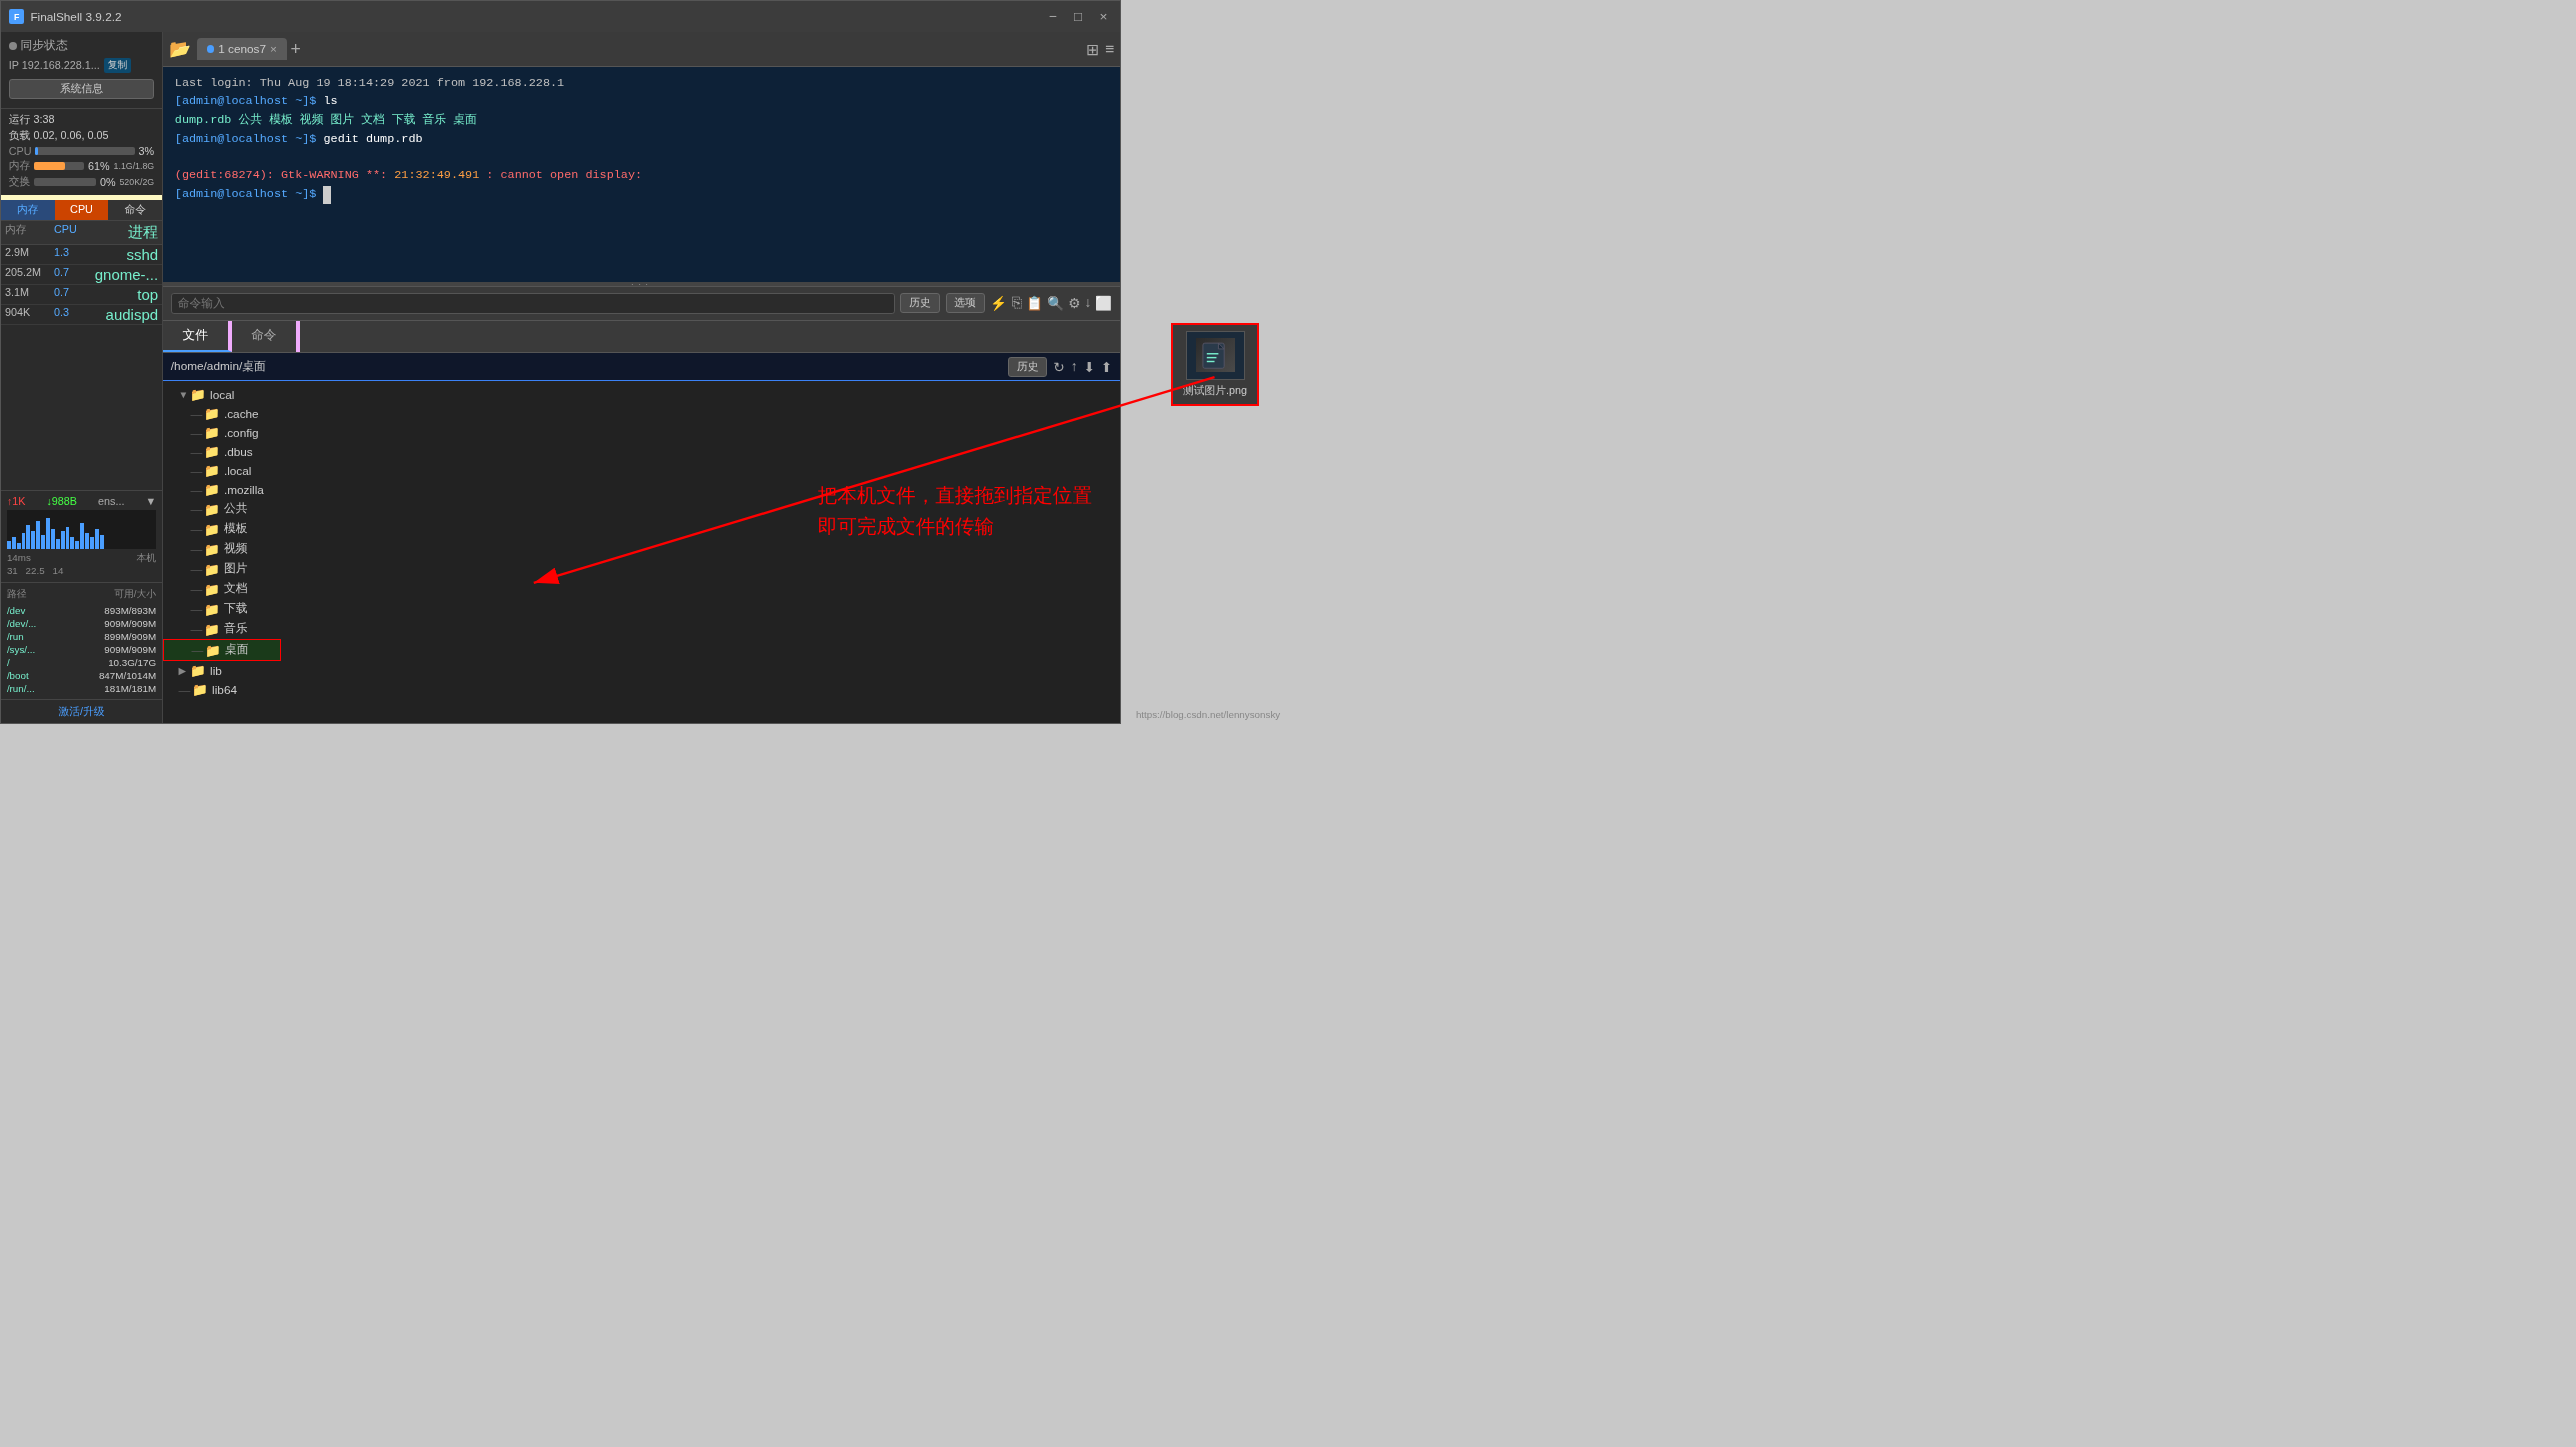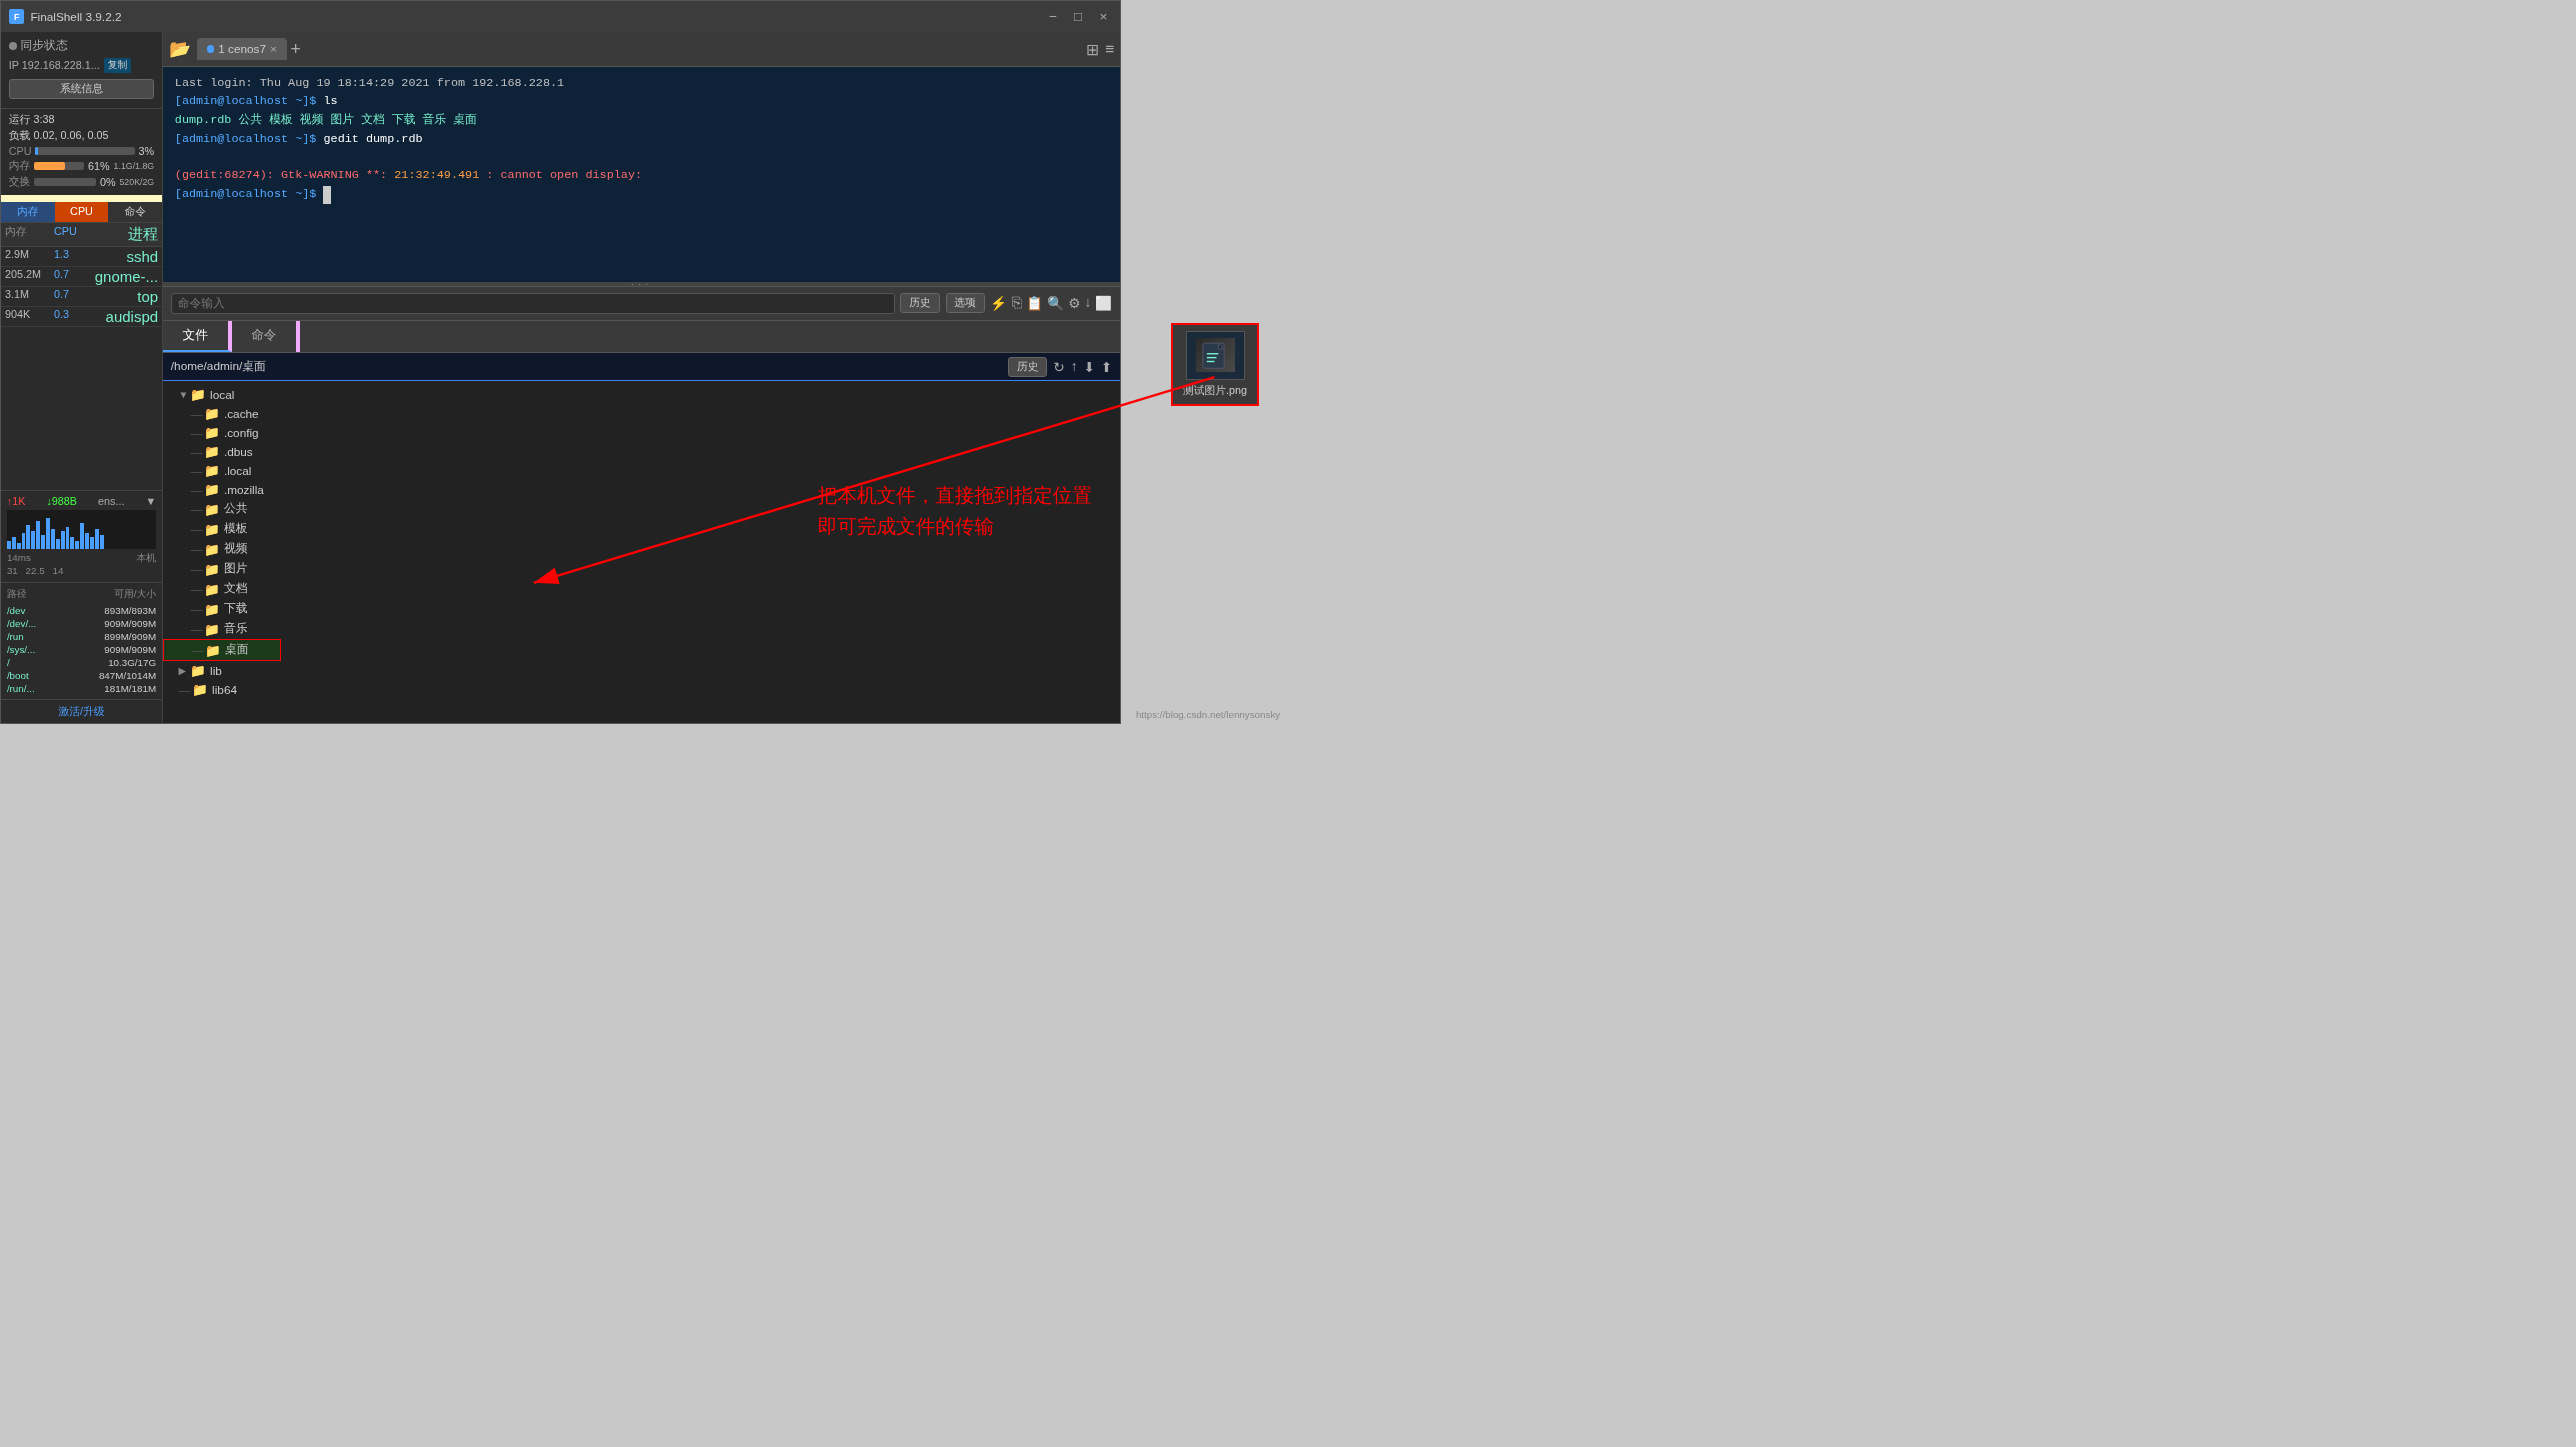--- a/index.html
+++ b/index.html
@@ -102,21 +102,21 @@
     .sys-info-btn {
       background: #4a4a4a; border: 1px solid #666; color: #ccc;
       font-size: 10.8px; padding: 2px 7.8px; cursor: pointer; border-radius: 2.9px;
       width: 100%; margin-bottom: 3.9px;
     }
 
     .sidebar-stats {
       padding: 3.9px 7.8px;
       font-size: 10.8px;
       color: #aaa;
-      border-bottom: 7px solid #fef9c3;
+      border-bottom: 5px solid #fef9c3;
     }
     .stat-row { margin-bottom: 2px; display: flex; gap: 3.9px; }
     .stat-label { color: #888; }
     .stat-val { color: #ccc; }
 
     .cpu-bar-row {
       display: flex; align-items: center; gap: 3.9px; margin-bottom: 2px;
     }
     .progress-bar {
       height: 7.8px; background: #555; border-radius: 2px; flex: 1;

